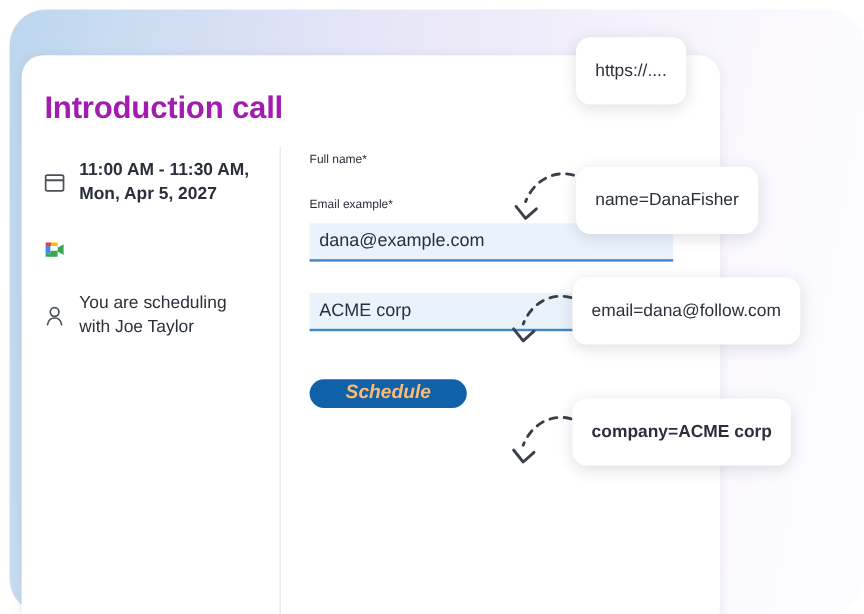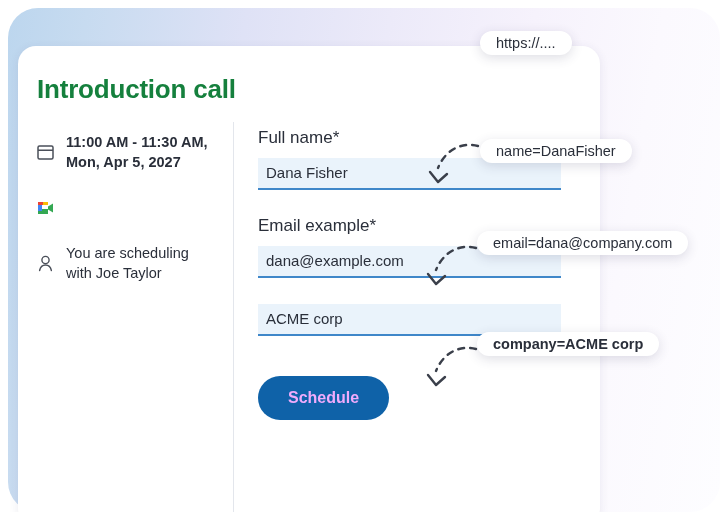--- a/index.html
+++ b/index.html
@@ -50,21 +50,21 @@
     box-shadow: 0 2px 10px rgba(60, 60, 110, 0.10);
     overflow: hidden;
   }
 
   .card-title {
     position: absolute;
     left: 19px;
     top: 28px;
     font-size: 26px;
     font-weight: 700;
-    color: #15803d;
+    color: #a21caf;
     letter-spacing: -0.2px;
     white-space: nowrap;
   }
 
   
   .divider {
     position: absolute;
     left: 215px;
     top: 76px;
     width: 1px;
@@ -108,21 +108,21 @@
   .form-col {
     position: absolute;
     left: 240px;
     top: 82px;
     width: 320px;
   }
   .field {
     margin-bottom: 26px;
   }
   .field-label {
-    font-size: 17px;
+    font-size: 10px;
     color: #2a2f3a;
     margin-bottom: 10px;
   }
   .field-input {
     width: 295px;
     height: 30px;
     line-height: 30px;
     background: #eaf3fb;
     border: none;
     border-bottom: 2px solid #3f87c9;
@@ -131,39 +131,40 @@
     color: #2a2f3a;
     padding: 0 0 0 8px;
     box-sizing: content-box;
     display: block;
     outline: none;
   }
 
   .schedule-btn {
     margin-top: 14px;
     background: #0f62a8;
-    color: #f0abfc;
+    color: #fdba74;
     font-family: "Liberation Sans", sans-serif;
     font-size: 16px;
     font-weight: 700;
     border: none;
     border-radius: 22px;
-    padding: 13px 30px;
+    padding: 3px 30px;
     cursor: pointer;
+    font-style: italic;
   }
 
   
   .bubble {
     position: absolute;
     background: #ffffff;
     border-radius: 12px;
     box-shadow: 0 3px 12px rgba(50, 50, 90, 0.16);
     font-size: 14.5px;
     color: #2a2f3a;
-    padding: 4px 16px;
+    padding: 20px 16px;
     white-space: nowrap;
   }
   .bubble-url   { left: 480px; top: 31px; }
   .bubble-name  { left: 480px; top: 139px; }
   .bubble-email { left: 477px; top: 231px; }
   .bubble-comp  { left: 477px; top: 332px; font-weight: bold; }
 
   
   .arrow {
     position: absolute;
@@ -227,21 +228,20 @@
           <span>with Joe Taylor</span>
         </span>
       </div>
 
     </div>
 
     <div class="form-col">
 
       <div class="field">
         <div class="field-label">Full name*</div>
-        <input class="field-input" type="text" value="Dana Fisher" style="">
       </div>
 
       <div class="field">
         <div class="field-label">Email example*</div>
         <input class="field-input" type="text" value="dana@example.com" style="">
       </div>
 
       <div class="field">
         <input class="field-input" type="text" value="ACME corp" style="">
       </div>
@@ -263,17 +263,17 @@
 
   <svg class="arrow arrow-comp" width="62" height="56" viewBox="0 0 62 56">
     <path d="M58 8 C44 4 26 10 18 30" fill="none" stroke="#3a3f4a" stroke-width="2.4" stroke-dasharray="6 6" stroke-linecap="round"></path>
     <path d="M10 34 L18 44 L27 36" fill="none" stroke="#3a3f4a" stroke-width="2.4" stroke-linecap="round" stroke-linejoin="round"></path>
   </svg>
 
   <div class="bubble bubble-url">https://....</div>
 
   <div class="bubble bubble-name">name=DanaFisher</div>
 
-  <div class="bubble bubble-email">email=dana@company.com</div>
+  <div class="bubble bubble-email">email=dana@follow.com</div>
 
   <div class="bubble bubble-comp">company=ACME corp</div>
 
 </div>
 
 </body></html>

